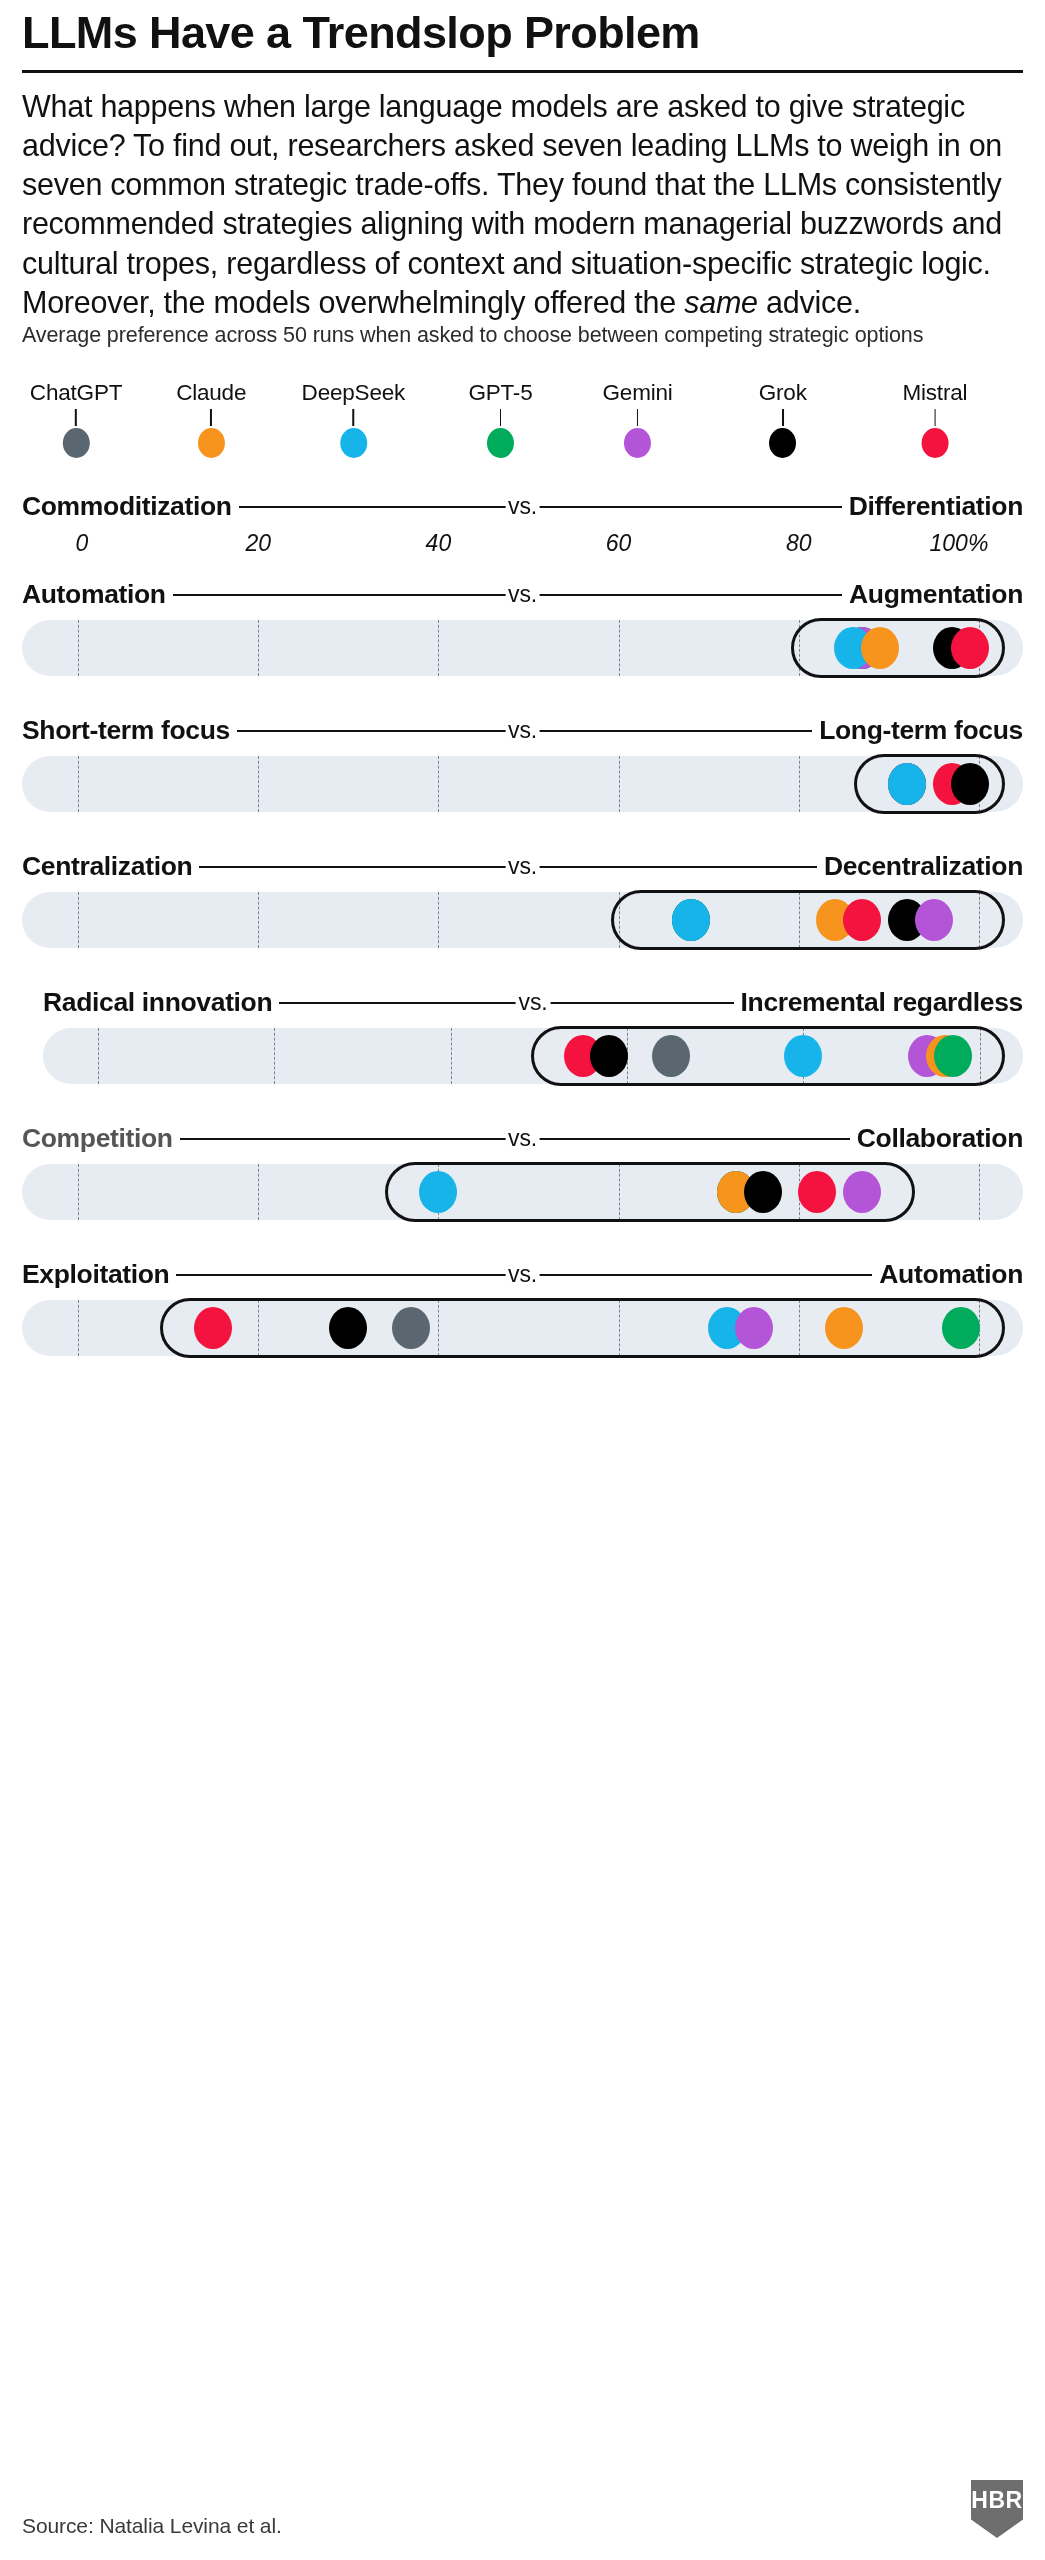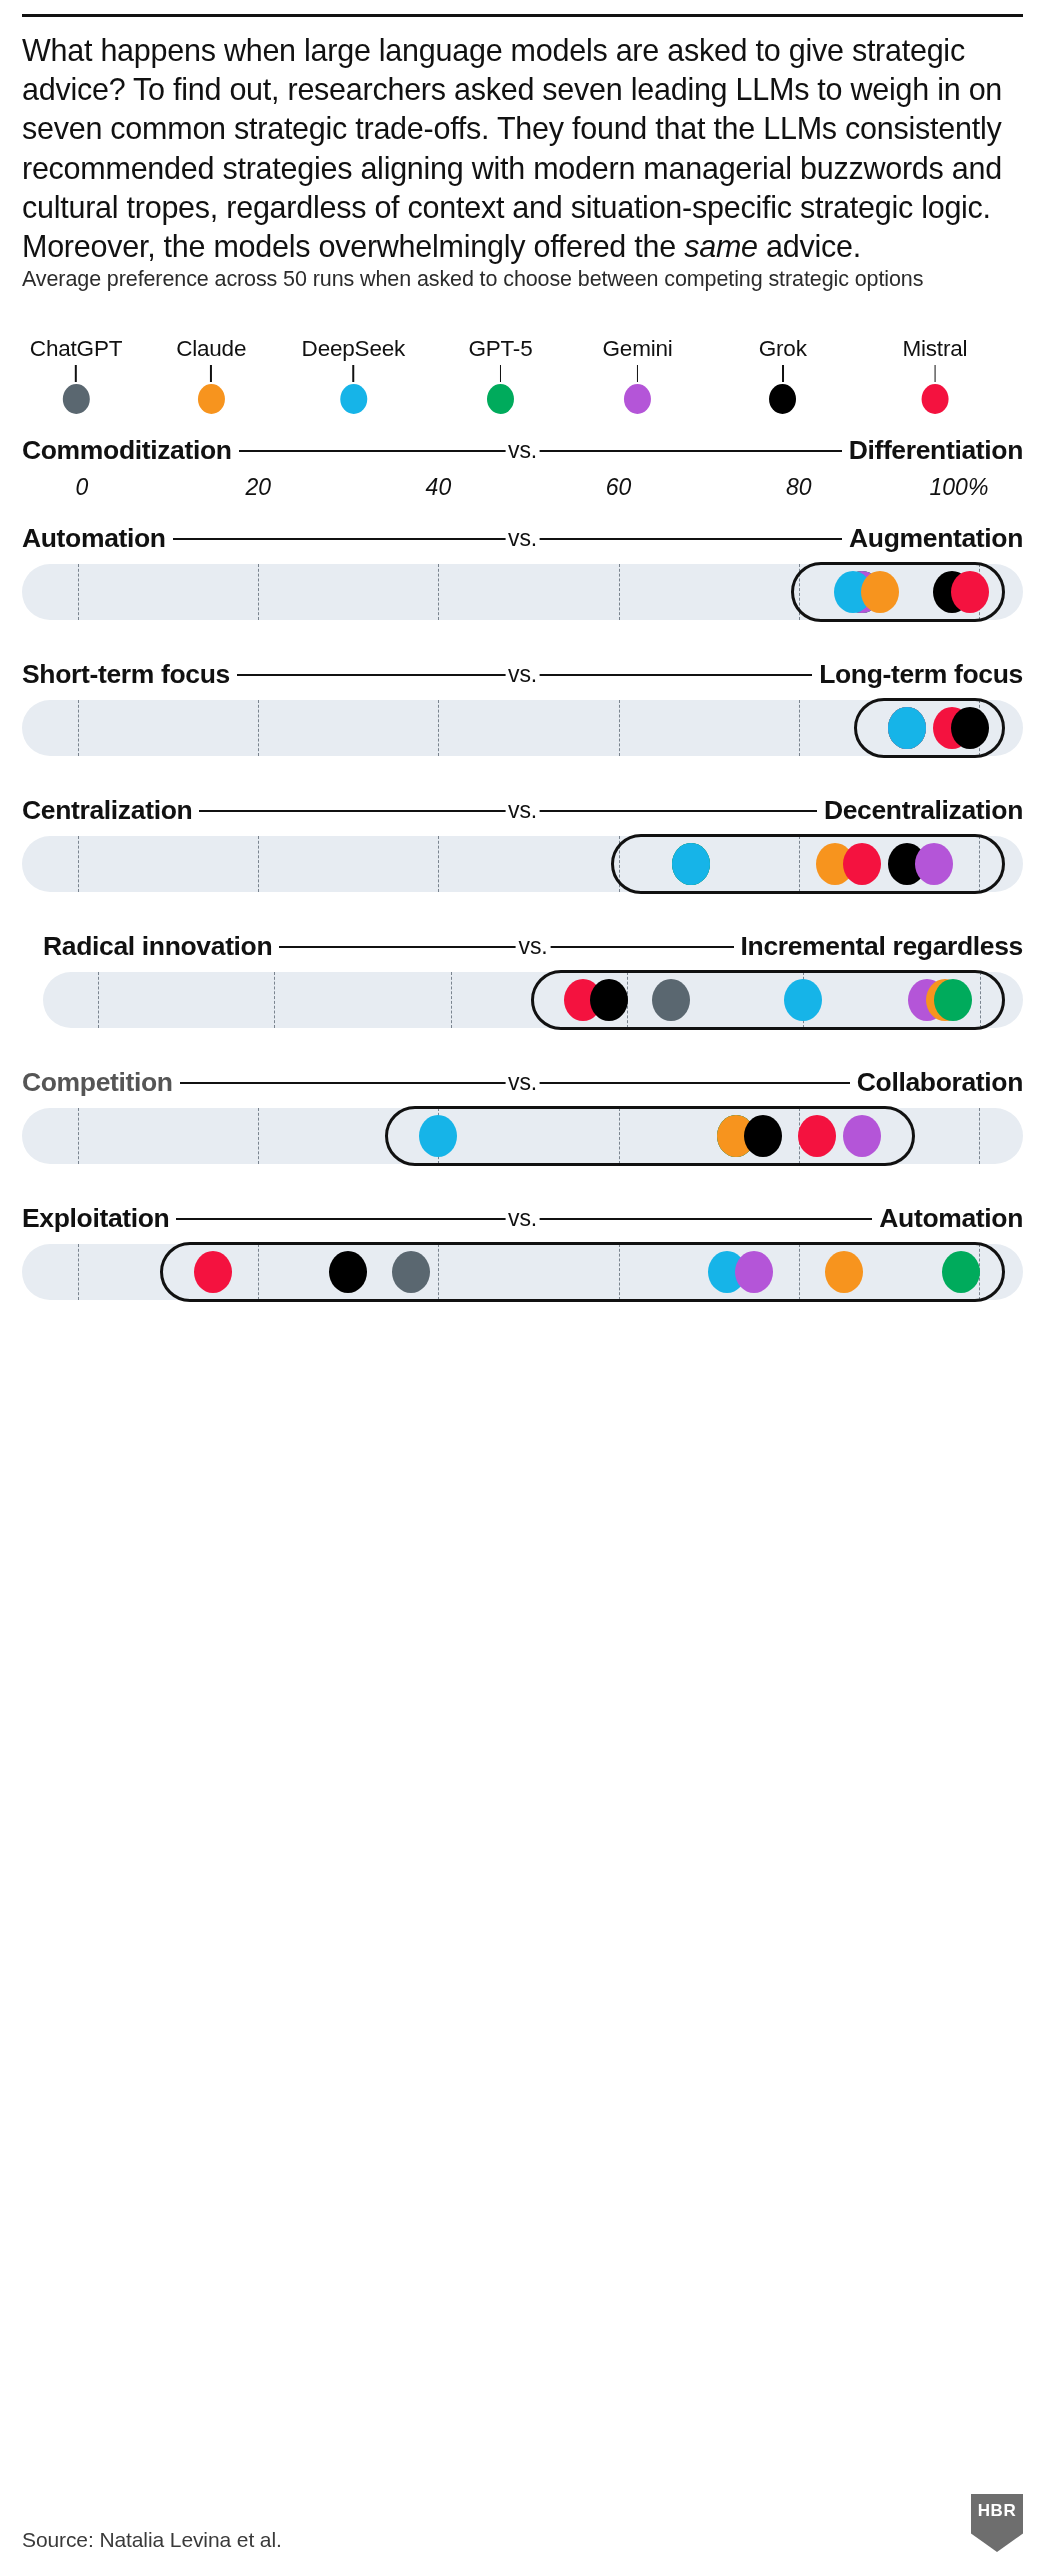--- a/index.html
+++ b/index.html
@@ -27,21 +27,21 @@
     font-size:28px; font-weight:bold; letter-spacing:-0.3px;
     margin-top:46px; color:#111;
   }
   .chart-sub {
     font-size:21.5px; line-height:1.22; color:#2b2b2b;
     letter-spacing:-0.1px;
   }
 
   
   .legend { position:relative; height:96px; margin-top:28px; }
-  .legend-item { position:absolute; top:16px; transform:translateX(-50%); text-align:right; }
+  .legend-item { position:absolute; top:4px; transform:translateX(-50%); text-align:right; }
   .legend-label { font-size:22.5px; color:#111; white-space:nowrap; letter-spacing:-0.2px; }
   .legend-stem { width:1.6px; height:17px; background:#111; margin:3px auto 0 auto; }
   .legend-dot {
     width:27px; height:30px; border-radius:50%; margin:2px auto 0 auto;
   }
 
   
   .rows { margin-top:14px; }
   .row { margin-bottom:8px; }
 
@@ -104,29 +104,30 @@
   .source { font-size:21px; color:#3a3a3a; letter-spacing:-0.1px; }
   .hbr-logo {
     width:52px; height:58px; position:relative;
   }
   .hbr-shield {
     width:52px; height:58px; background:#6e6e6e;
     clip-path:polygon(0 0, 100% 0, 100% 68%, 50% 100%, 0 68%);
     display:flex; align-items:flex-start; justify-content:center;
   }
   .hbr-text {
-    color:#ffffff; font-weight:bold; font-size:17px;
+    color:#ffffff; font-weight:bold; font-size:23px;
     letter-spacing:0.5px; margin-top:7px;
   }
 </style>
 </head>
 <body>
 
 <div class="page">
 
+  <h1 class="headline">LLMs Have a Trendslop Problem</h1>
   <div class="hrule"></div>
 
   <p class="dek">
     <span>What happens when large language models are asked to give strategic advice? To find out, researchers asked seven leading LLMs to weigh in on seven common strategic trade-offs. They found that the LLMs consistently recommended strategies aligning with modern managerial buzzwords and cultural tropes, regardless of context and situation-specific strategic logic. Moreover, the models overwhelmingly offered the </span><em>same</em><span> advice.</span>
   </p>
 
   <p class="chart-sub">Average preference across 50 runs when asked to choose between competing strategic options</p>
 
   <div class="legend" id="legend">
       <div class="legend-item" style="left: 5.4%;">

